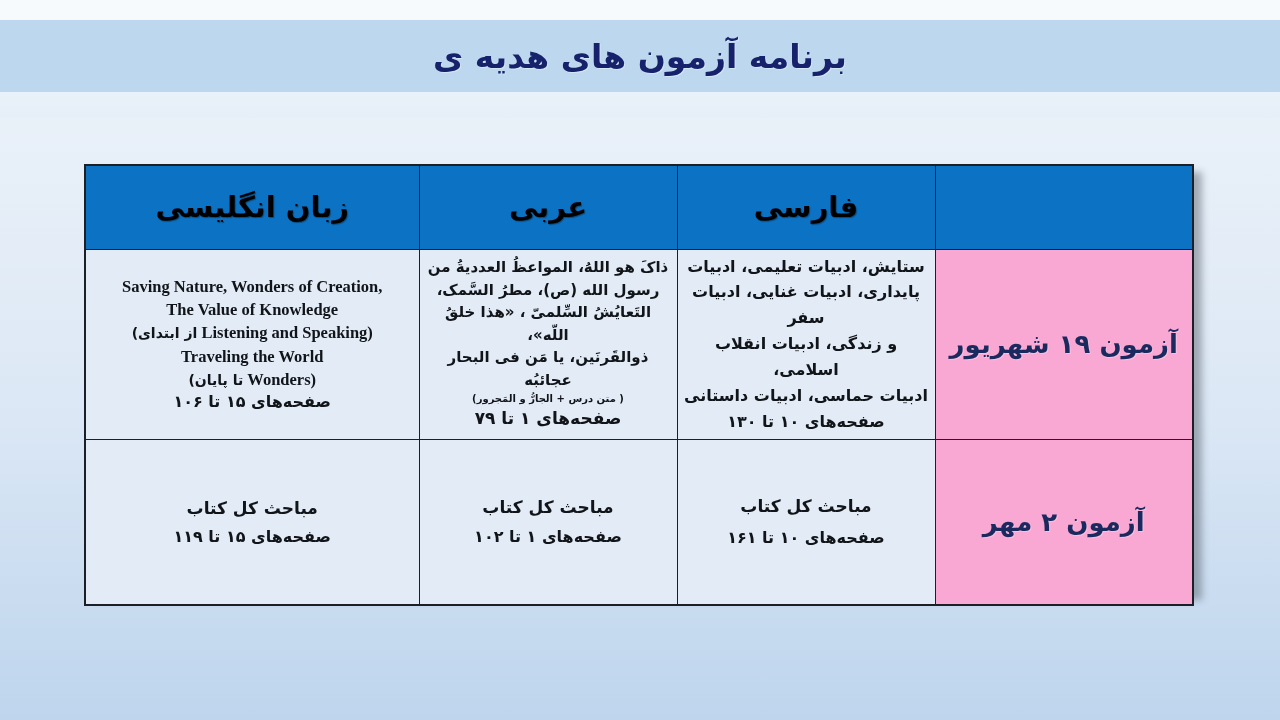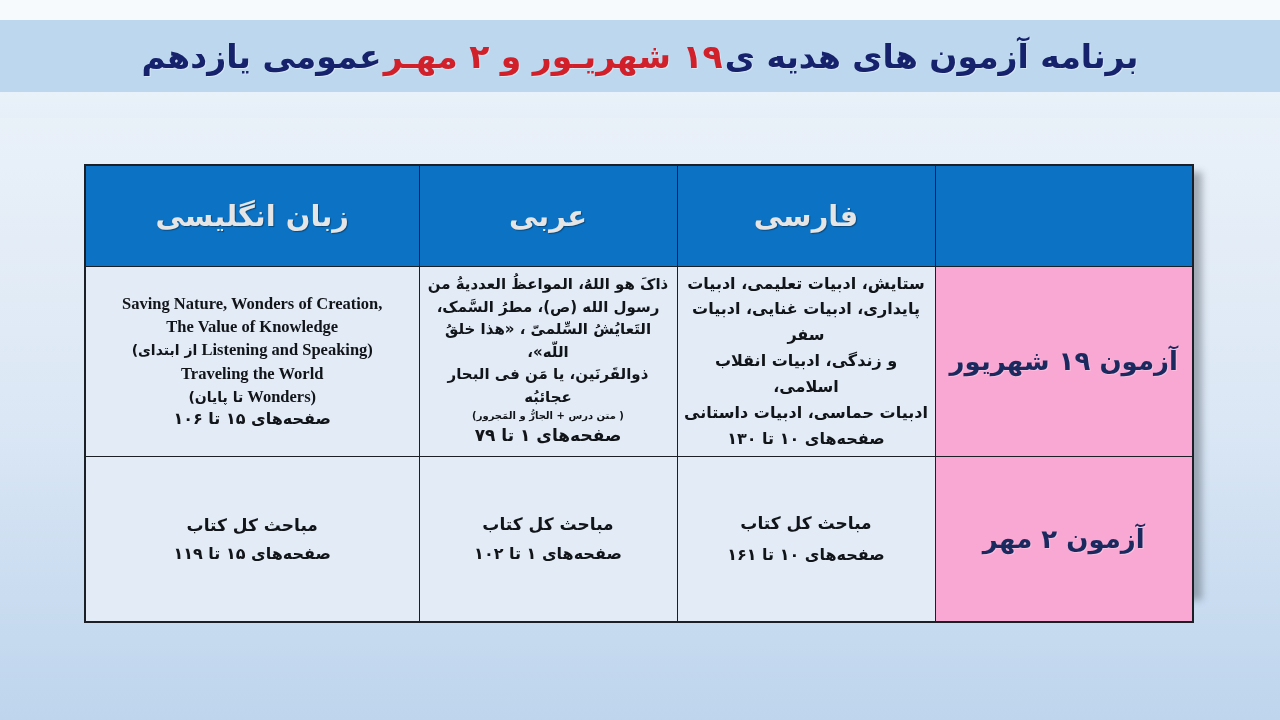--- a/index.html
+++ b/index.html
@@ -102,23 +102,23 @@
   }
 
   
   col.c-label   { width: 258px; }
   col.c-farsi   { width: 258px; }
   col.c-arabi   { width: 258px; }
   col.c-english { width: 334px; }
 
   
   tr.head th {
-    height: 101px;
+    height: 84px;
     background: #0b72c4;
-    color: #e5e5e5;
+    color: #000000;
     font-size: 29px;
     font-weight: bold;
     text-shadow: 1px 1px 1px rgba(0,0,0,0.35);
   }
   tr.head th.blank { background: #0b72c4; }
 
   
   td.rowlabel {
     background: #f9a8d4;
     color: #1b2a5e;
@@ -173,22 +173,20 @@
 <body>
 
 <div class="slide">
 
   <div class="top-strip"></div>
   <div class="title-band"></div>
   <div class="band-fade"></div>
 
   <h1 class="title">
     <span class="seg">برنامه آزمون های هدیه ی</span>
-    <span class="seg seg-red">۱۹ شهریـور و ۲ مهـر</span>
-    <span class="seg">عمومی یازدهم</span>
   </h1>
 
   <div class="table-wrap">
     <table class="schedule">
       <colgroup>
         <col class="c-label">
         <col class="c-farsi">
         <col class="c-arabi">
         <col class="c-english">
       </colgroup>

